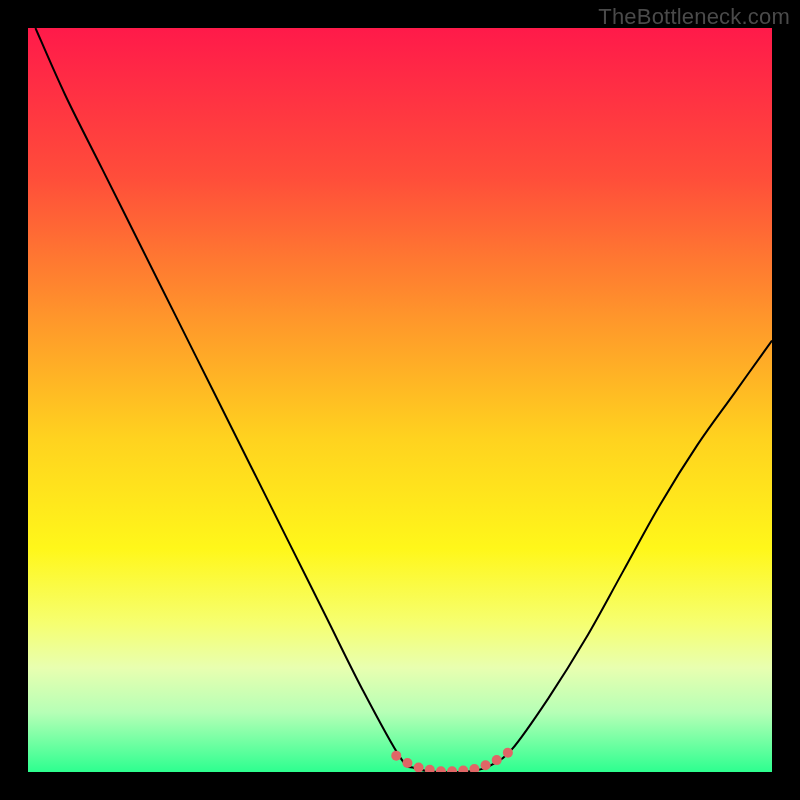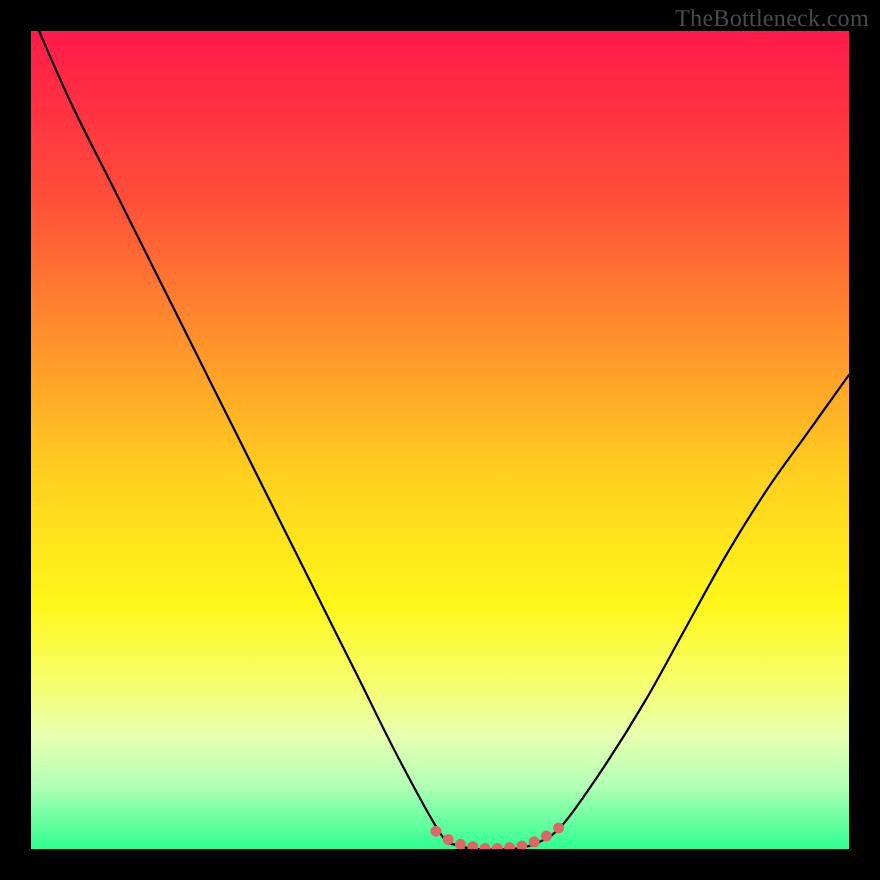--- a/index.html
+++ b/index.html
@@ -20,21 +20,21 @@
     overflow: hidden;
   }
   .gradient {
     position: absolute;
     left: 0; top: 0; width: 100%; height: 100%;
   }
   .watermark {
     position: absolute;
     top: 4px;
     right: 10px;
-    font-family: Liberation Serif, serif;
+    font-family: Liberation Sans, sans-serif;
     font-size: 22px;
     color: #4a4a4a;
     font-weight: 500;
     letter-spacing: 0.2px;
   }
   svg.curve {
     position: absolute;
     left: 0; top: 0;
     width: 100%; height: 100%;
     overflow: visible;

